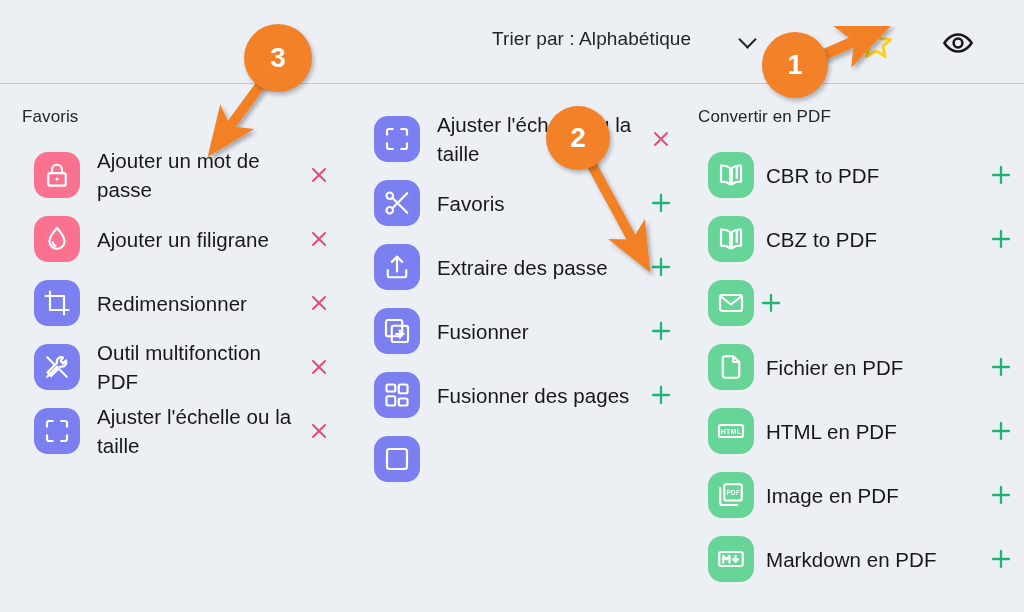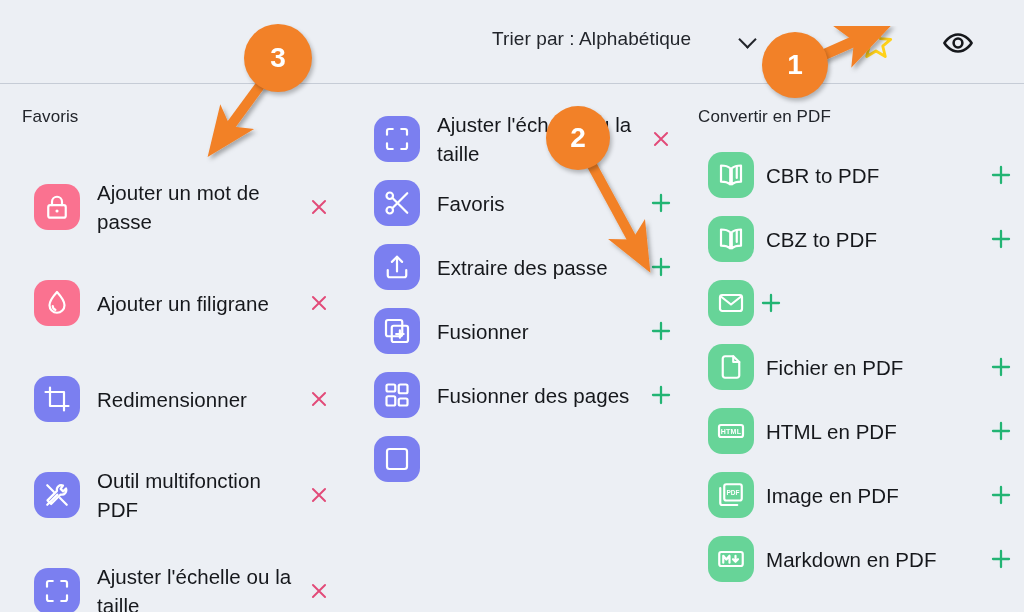--- a/index.html
+++ b/index.html
@@ -59,21 +59,21 @@
   }
 
   .tool-list { display: flex; flex-direction: column; }
 
   .tool-row {
     display: flex; align-items: center;
     min-height: 64px;
     padding-right: 6px;
     cursor: pointer;
   }
-  .col-fav  .tool-row { padding-left: 14px; margin-top: 32px; }
+  .col-fav  .tool-row { padding-left: 14px; }
   .col-org  .tool-row { padding-left: 16px; }
   .col-conv .tool-row { padding-left: 12px; }
 
   .tool-icon {
     flex: 0 0 auto;
     width: 46px; height: 46px; border-radius: 14px;
     display: flex; align-items: center; justify-content: center;
   }
   .tool-icon svg { display: block; }
   .tool-label {

